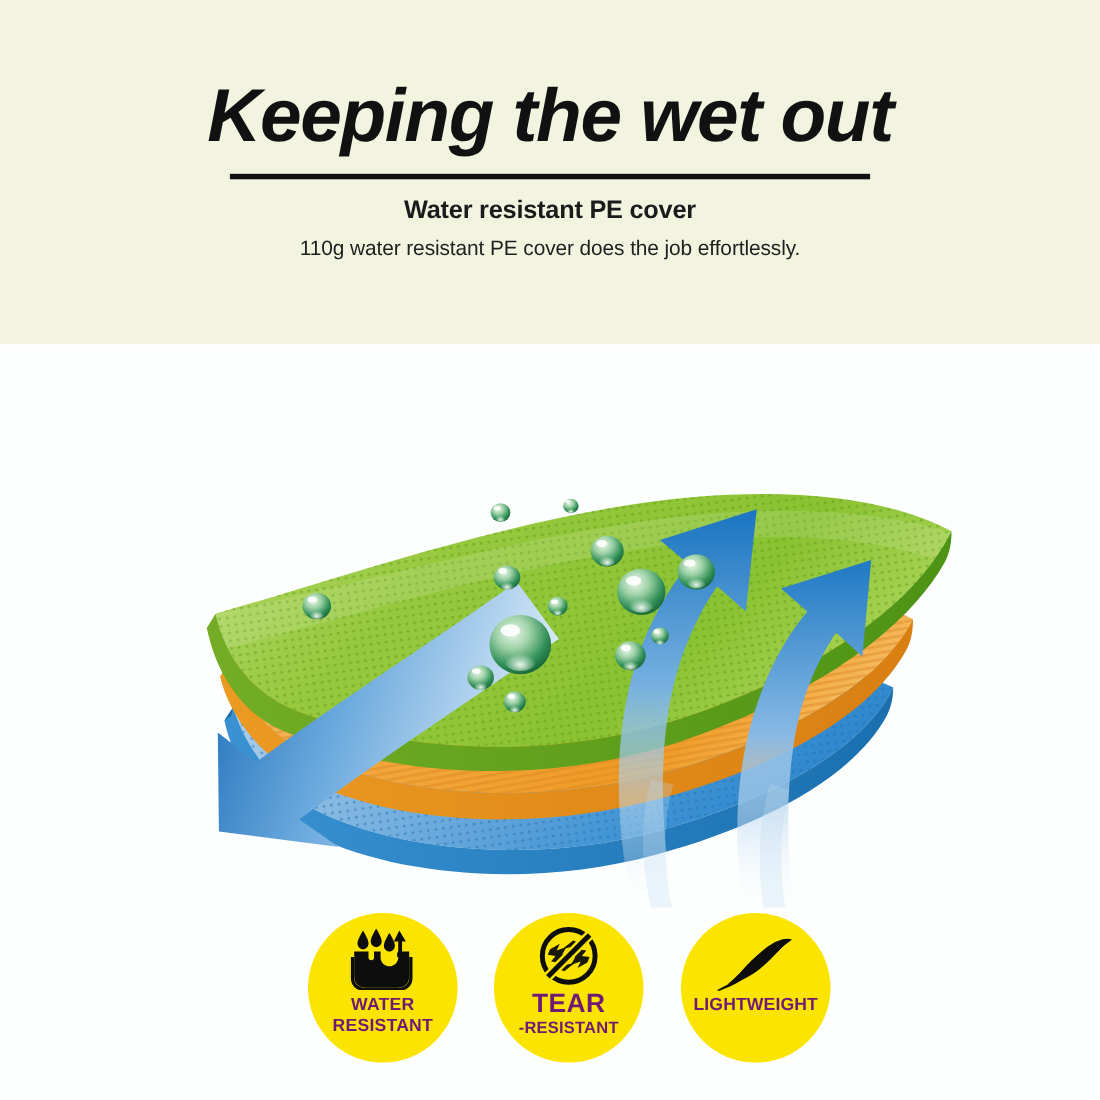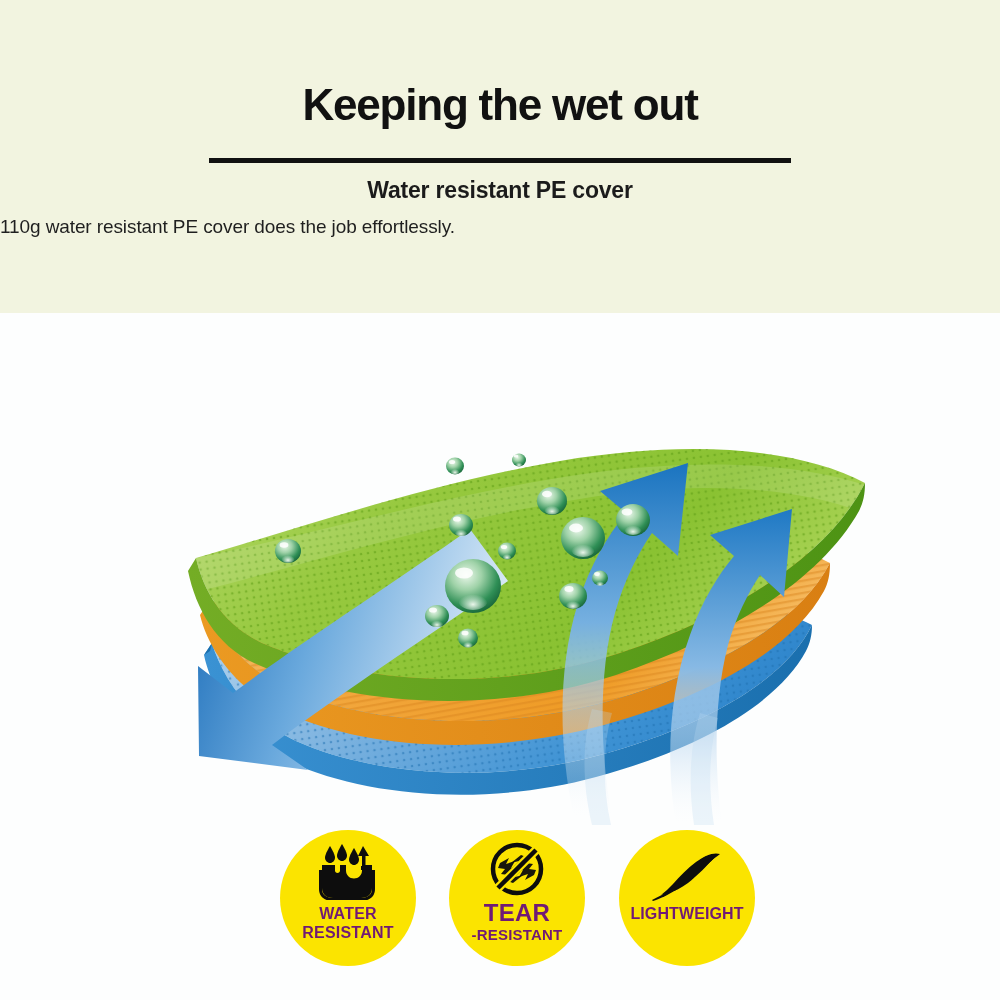--- a/index.html
+++ b/index.html
@@ -13,39 +13,40 @@
   .page{position:relative;width:1000px;height:1000px;overflow:hidden;background:#fdfefe;}
 
   
   .header-band{
     position:absolute;left:0;top:0;width:1000px;height:313px;
     background:#f2f4e0;
   }
   .title{
     position:absolute;left:0;top:73px;width:1000px;
     text-align:center;
-    font-size:44px;line-height:64px;font-weight:bold;
+    font-size:68px;line-height:64px;font-weight:bold;
     letter-spacing:-1.2px;
     color:#111111;
     white-space:nowrap;
+    font-style:italic;
   }
   .divider{
     position:absolute;left:209px;top:158px;width:582px;height:5px;
     background:#111111;
   }
   .subtitle{
     position:absolute;left:0;top:176px;width:1000px;
     text-align:center;
     font-size:23px;line-height:28px;font-weight:bold;
     color:#1b1b1b;
     letter-spacing:-0.2px;
   }
   .description{
     position:absolute;left:0;top:215px;width:1000px;
-    text-align:left;
+    text-align:center;
     font-size:19px;line-height:24px;font-weight:normal;
     color:#1f1f1f;
     letter-spacing:-0.1px;
   }
 
   
   .illustration{
     position:absolute;left:0;top:313px;width:1000px;height:520px;
   }
   .illustration svg{display:block;width:1000px;height:520px;}

